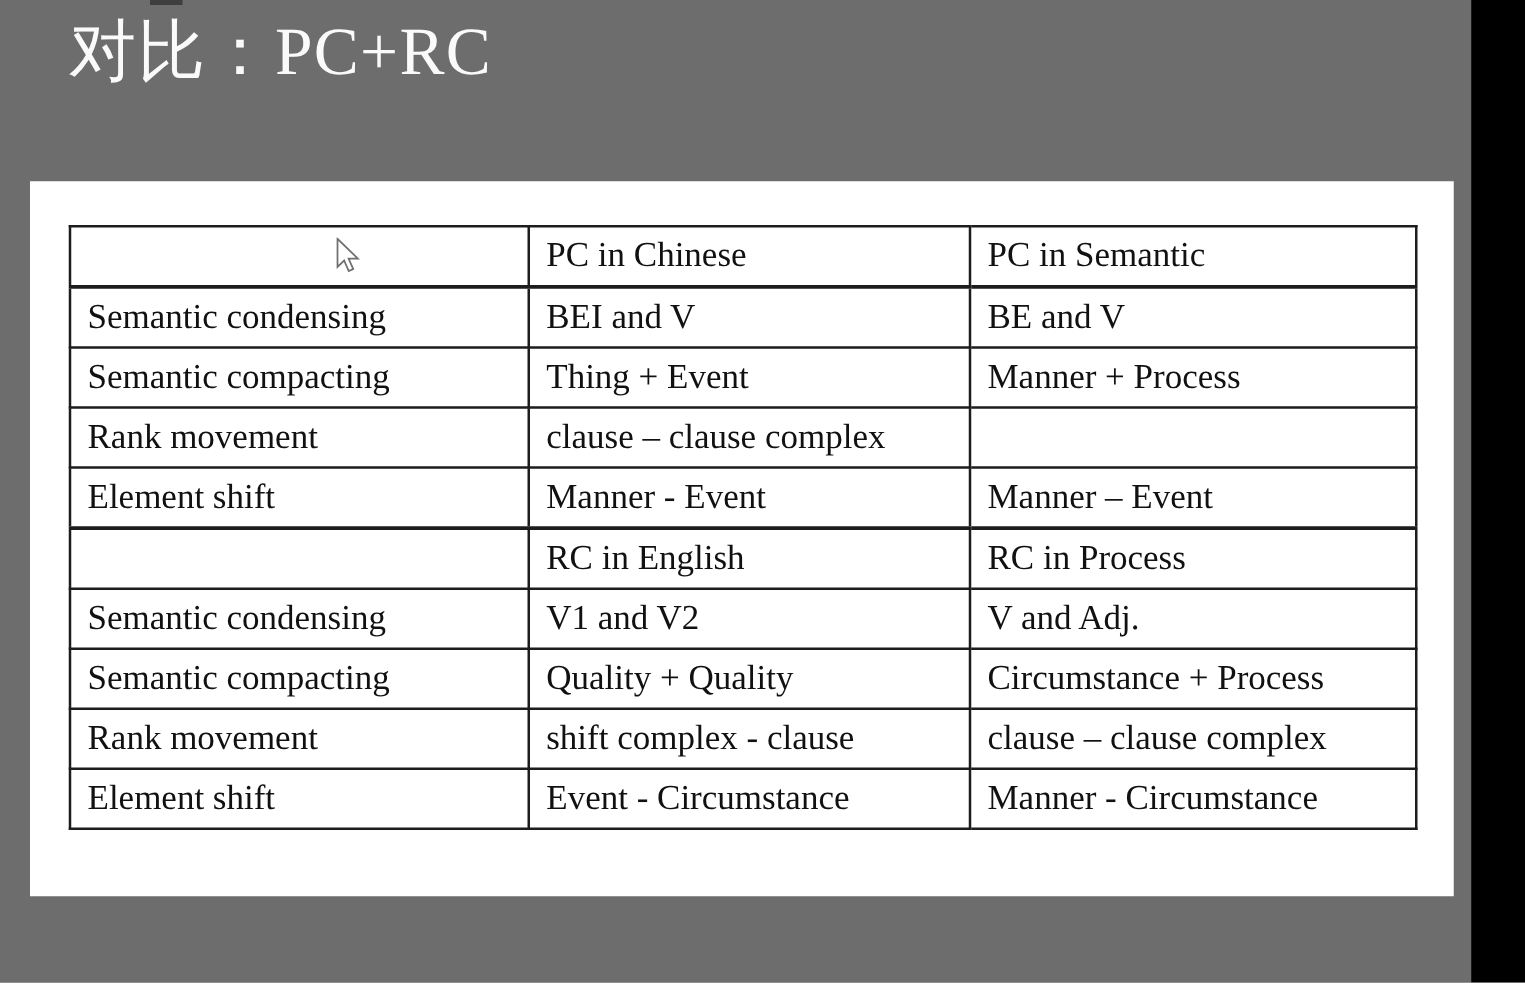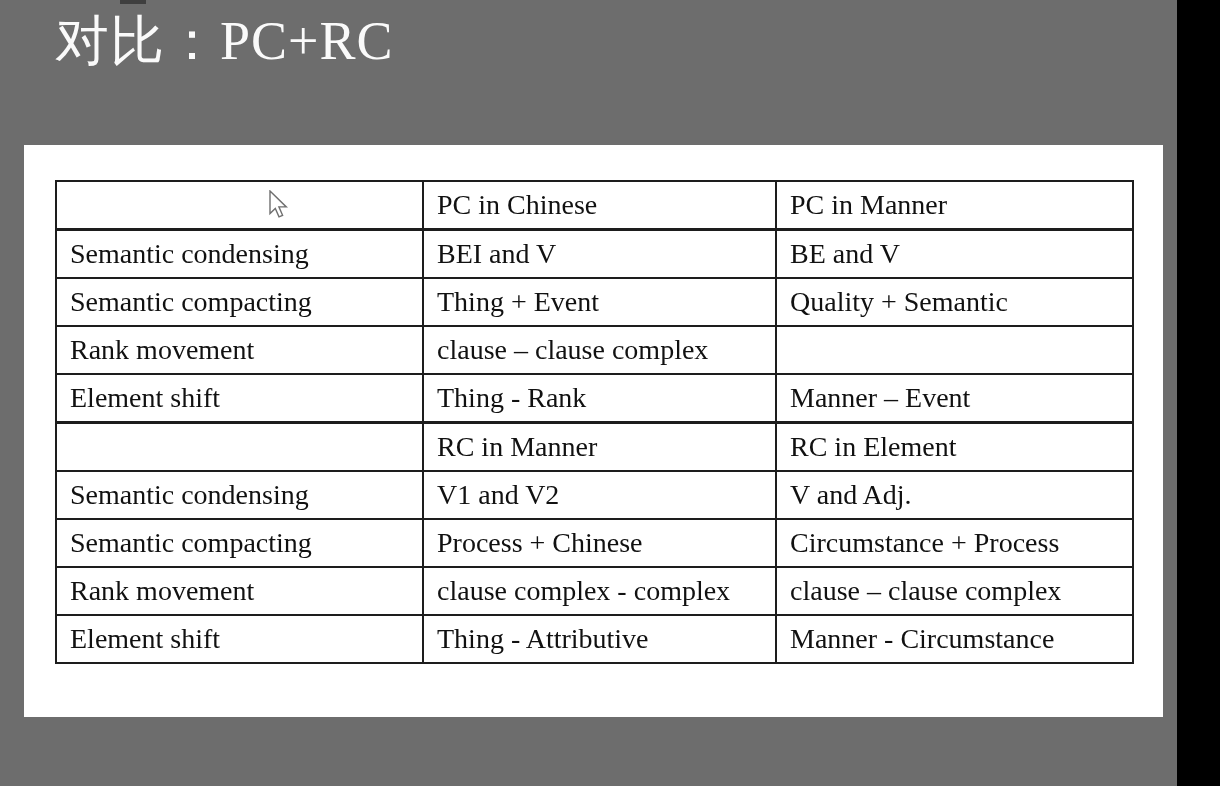--- a/index.html
+++ b/index.html
@@ -97,65 +97,65 @@
     <table class="cmp">
       <colgroup>
         <col style="width:367px">
         <col style="width:353px">
         <col style="width:357px">
       </colgroup>
       <tbody>
         <tr class="section-end">
           <td></td>
           <td>PC in Chinese</td>
-          <td>PC in Manner</td>
+          <td>PC in Semantic</td>
         </tr>
         <tr>
           <td>Semantic condensing</td>
           <td>BEI and V</td>
           <td>BE and V</td>
         </tr>
         <tr>
           <td>Semantic compacting</td>
           <td>Thing + Event</td>
-          <td>Quality + Semantic</td>
+          <td>Manner + Process</td>
         </tr>
         <tr>
           <td>Rank movement</td>
           <td>clause – clause complex</td>
           <td></td>
         </tr>
         <tr class="section-end">
           <td>Element shift</td>
-          <td>Thing - Rank</td>
+          <td>Manner - Event</td>
           <td>Manner – Event</td>
         </tr>
         <tr>
           <td></td>
-          <td>RC in Manner</td>
-          <td>RC in Element</td>
+          <td>RC in English</td>
+          <td>RC in Process</td>
         </tr>
         <tr>
           <td>Semantic condensing</td>
           <td>V1 and V2</td>
           <td>V and Adj.</td>
         </tr>
         <tr>
           <td>Semantic compacting</td>
-          <td>Process + Chinese</td>
+          <td>Quality + Quality</td>
           <td>Circumstance + Process</td>
         </tr>
         <tr>
           <td>Rank movement</td>
-          <td>clause complex - complex</td>
+          <td>shift complex - clause</td>
           <td>clause – clause complex</td>
         </tr>
         <tr>
           <td>Element shift</td>
-          <td>Thing - Attributive</td>
+          <td>Event - Circumstance</td>
           <td>Manner - Circumstance</td>
         </tr>
       </tbody>
     </table>
   </div>
 
   <svg class="cursor" viewBox="0 0 23 32">
     <path d="M 2 1 L 2 23.5 L 7.3 18.4 L 11 26.9 L 14.6 25.3 L 10.9 16.9 L 18.3 16.9 Z" fill="#ffffff" stroke="#6f6f6f" stroke-width="1.4" stroke-linejoin="miter"></path>
   </svg>
 

